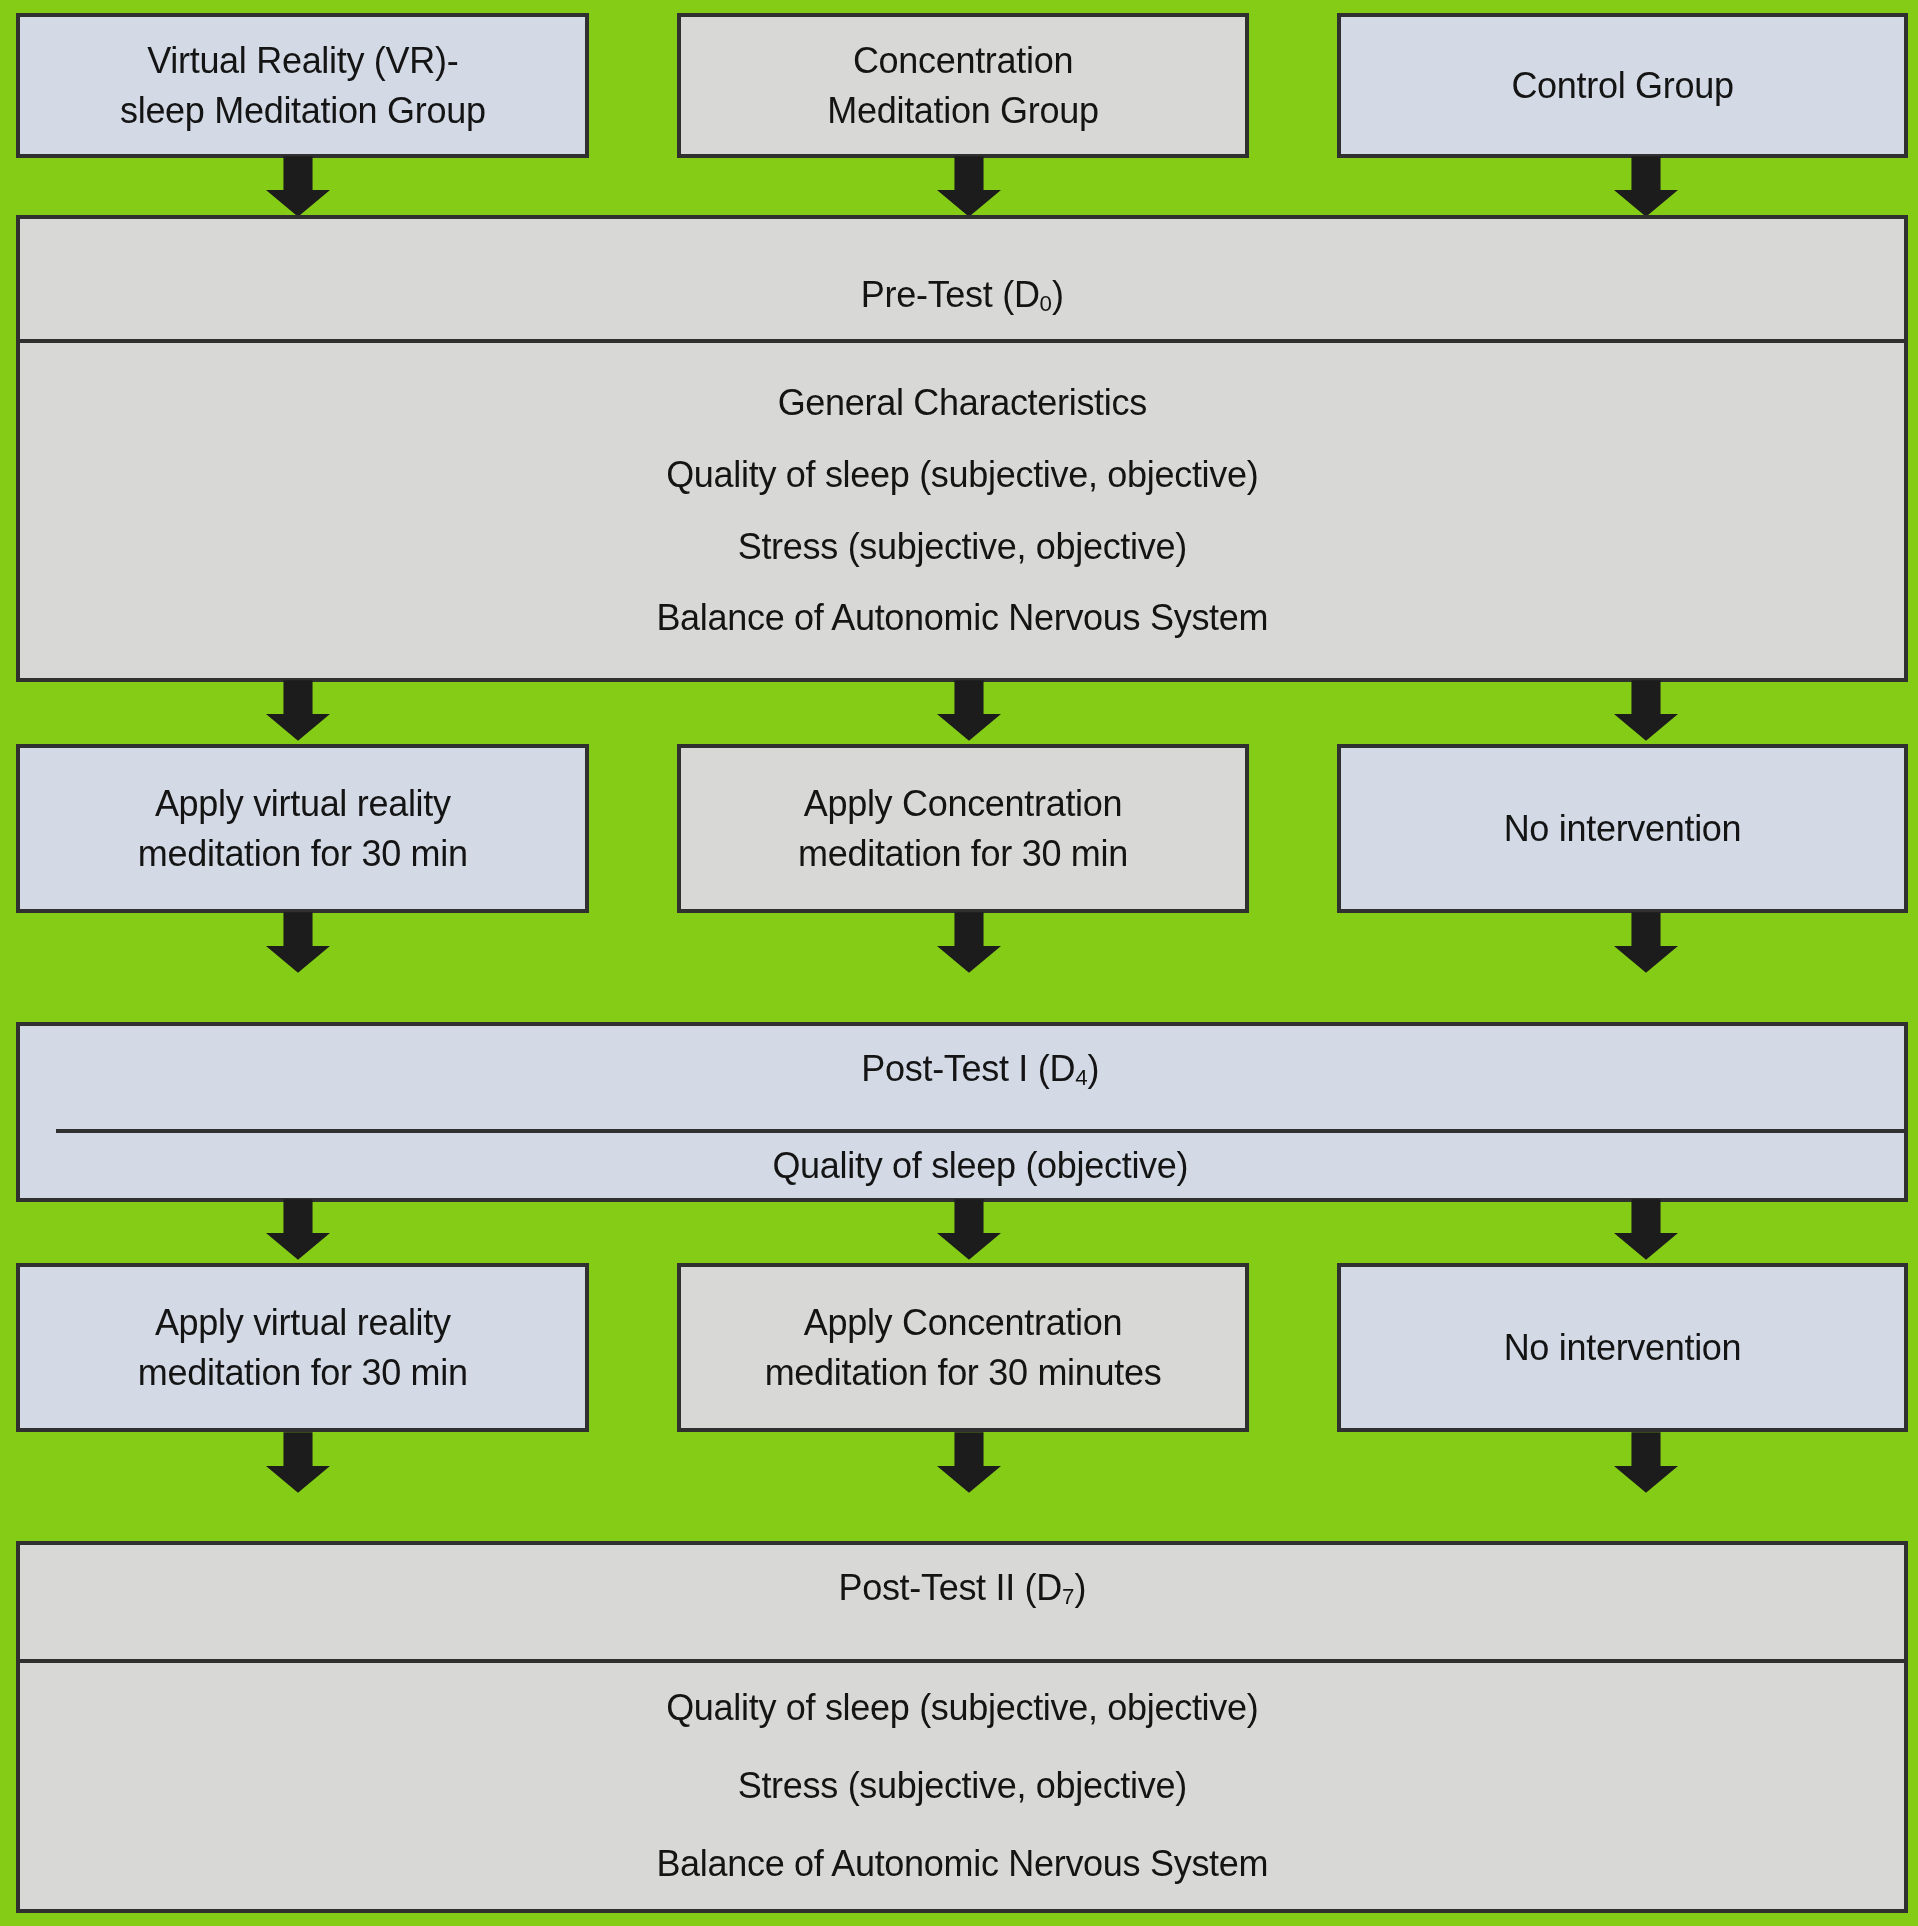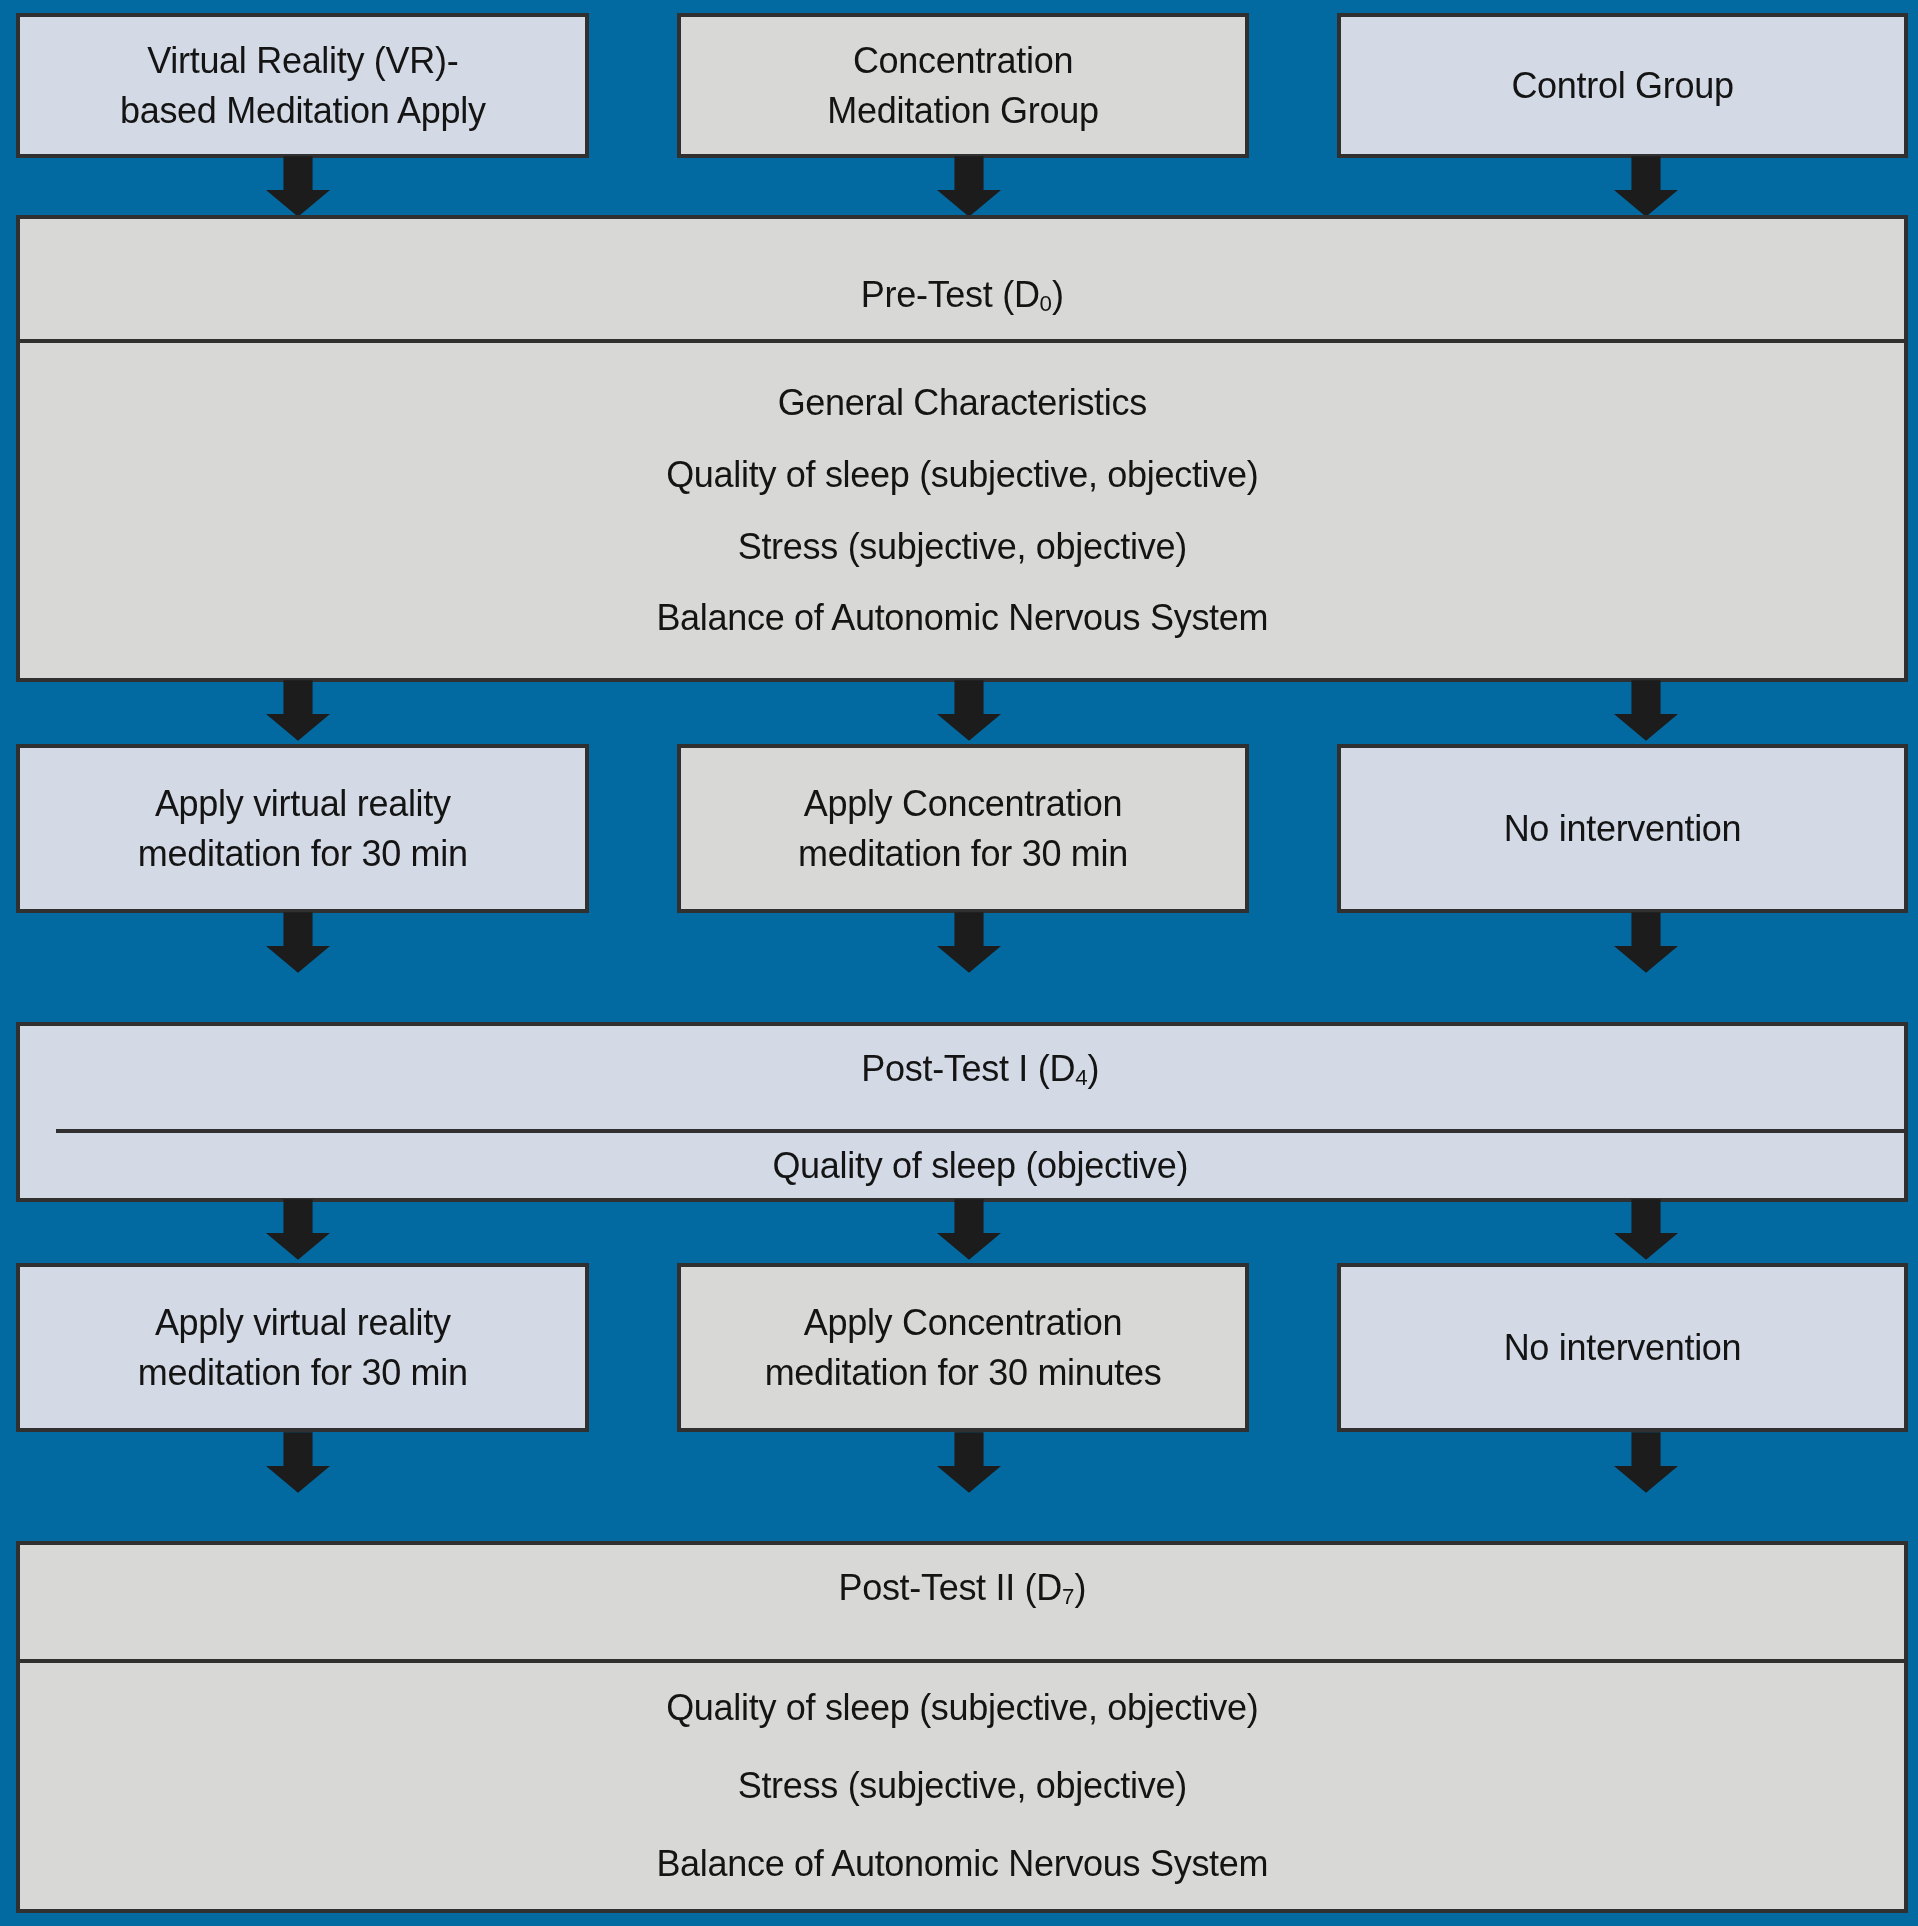--- a/index.html
+++ b/index.html
@@ -7,21 +7,21 @@
     padding: 0;
     background: #ffffff;
   }
   body {
     font-family: "Liberation Sans", sans-serif;
   }
   #diagram {
     position: relative;
     width: 1919px;
     height: 1926px;
-    background: #0369a1;
+    background: #84cc16;
     overflow: hidden;
   }
   .node {
     position: absolute;
     box-sizing: border-box;
     border: 4.1px solid #303030;
     display: flex;
     flex-direction: column;
     align-items: center;
     justify-content: center;
@@ -70,21 +70,21 @@
   }
   .arrow svg { display: block; }
 </style>
 </head>
 <body>
 
 <div id="diagram">
 
   <div class="node fill-blue" style="left:16.3px; top:13px; width:573px; height:145px;">
     <span class="line">Virtual Reality (VR)-</span>
-    <span class="line">based Meditation Apply</span>
+    <span class="line">sleep Meditation Group</span>
   </div>
 
   <div class="node fill-gray" style="left:677px; top:13px; width:572px; height:145px;">
     <span class="line">Concentration</span>
     <span class="line">Meditation Group</span>
   </div>
 
   <div class="node fill-blue" style="left:1337px; top:13px; width:571px; height:145px;">
     <span class="line">Control Group</span>
   </div>

